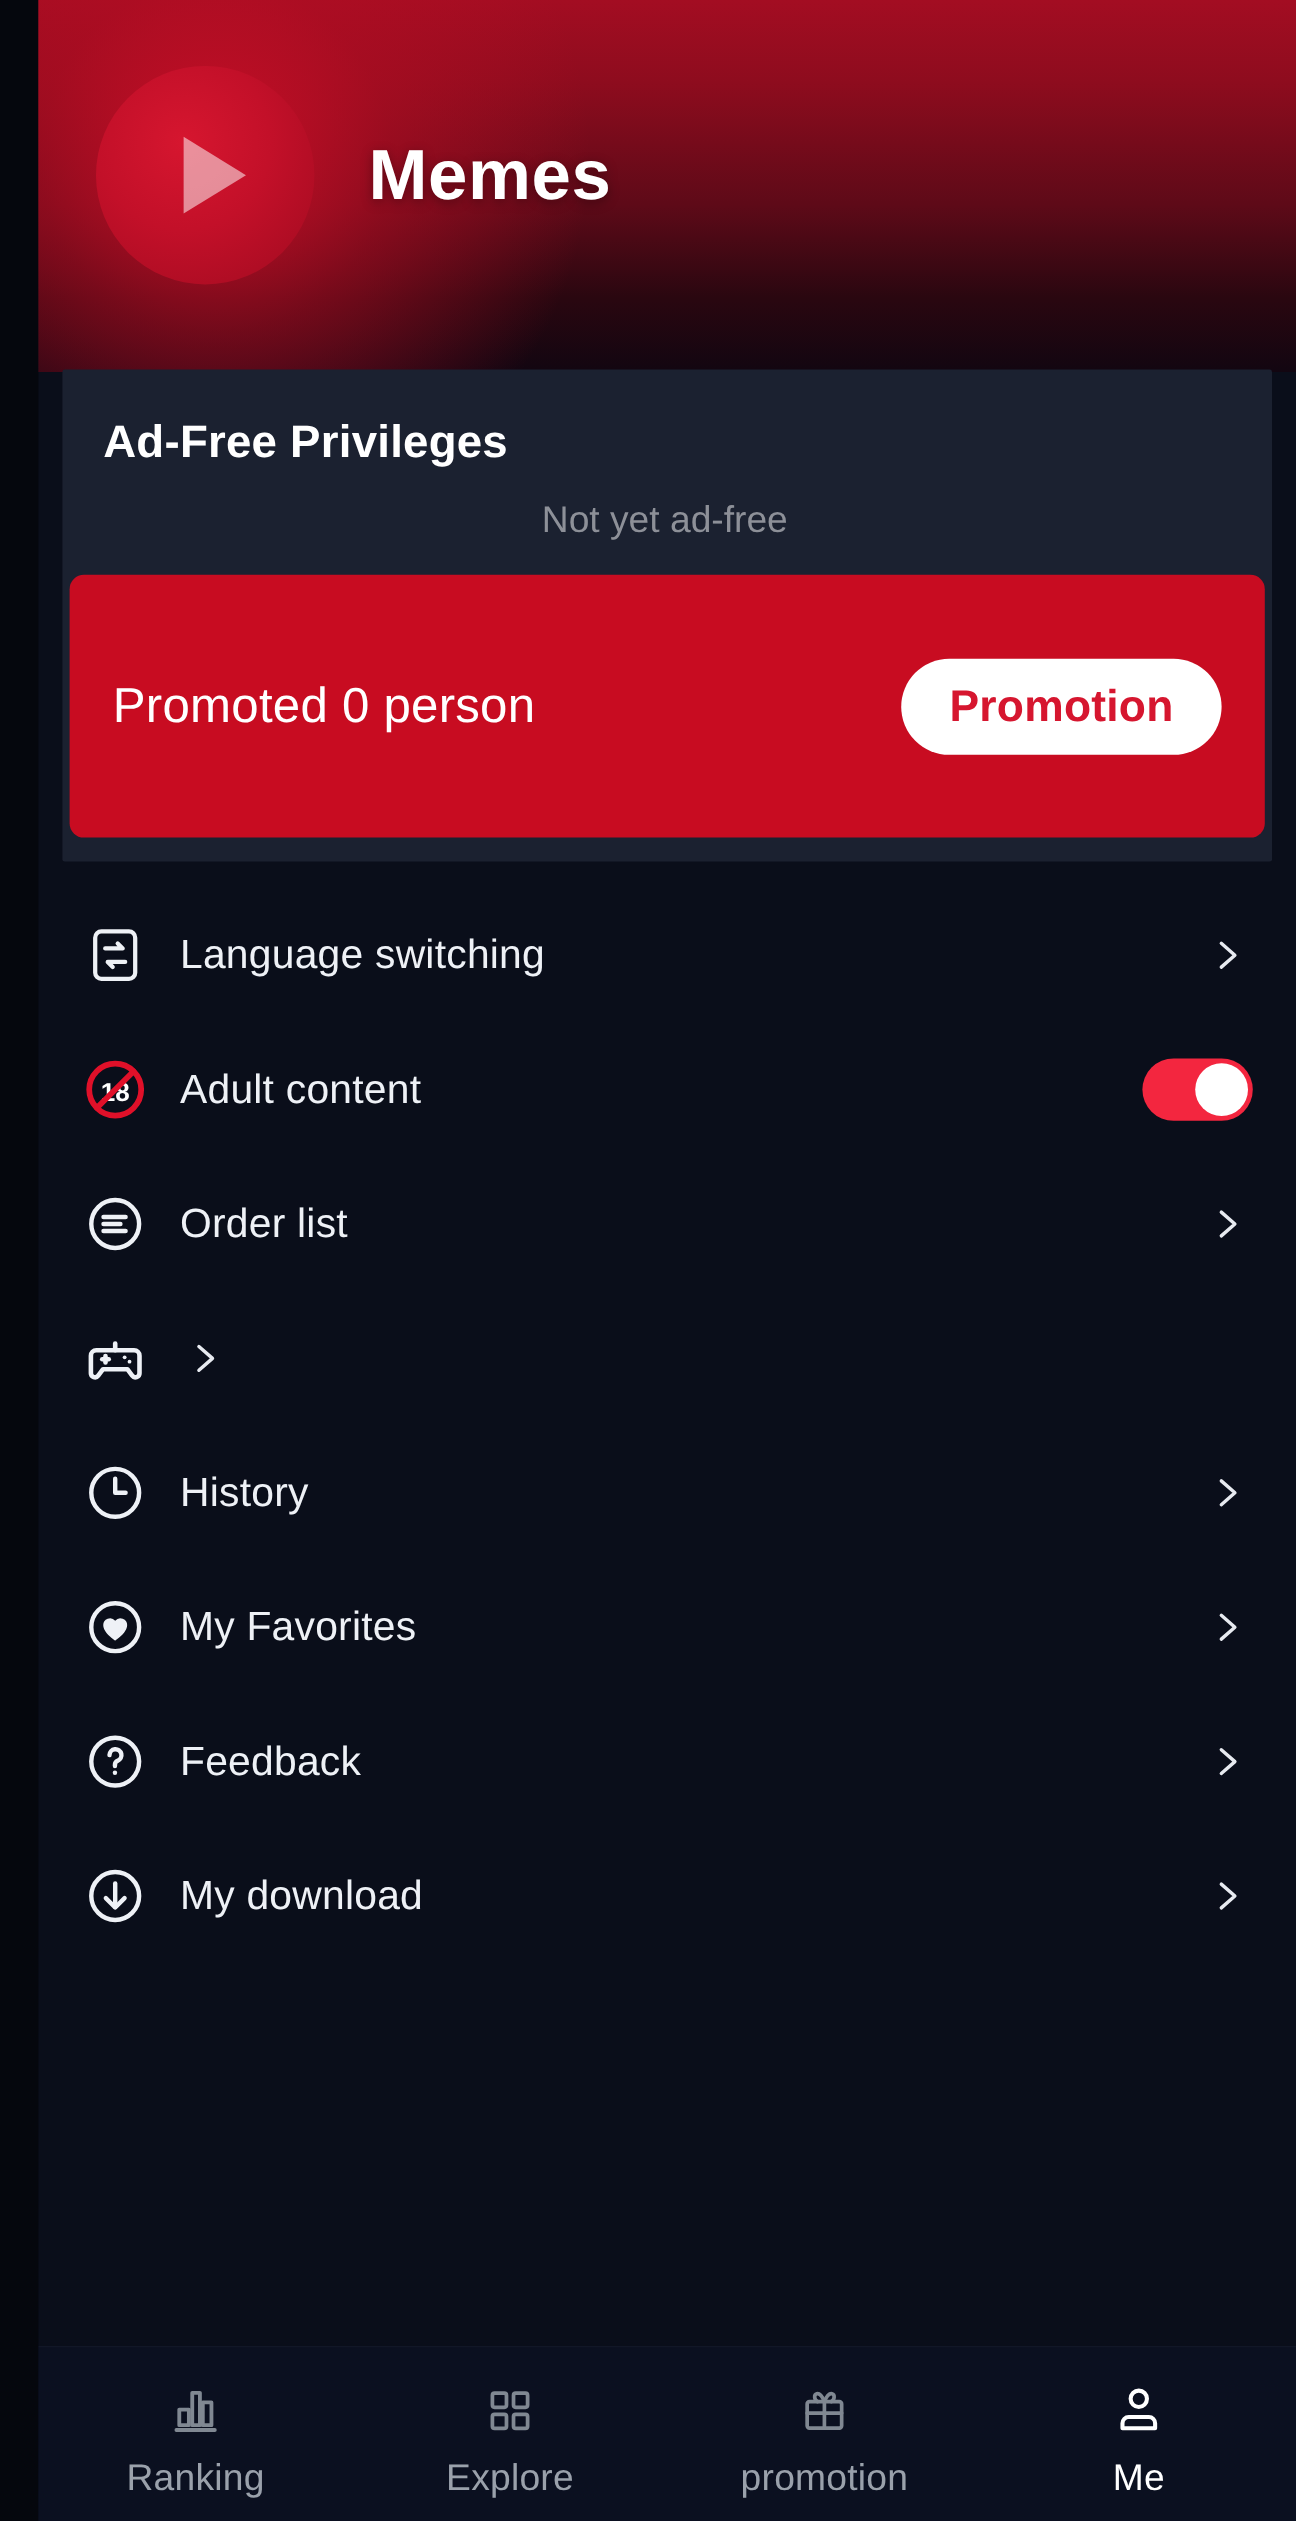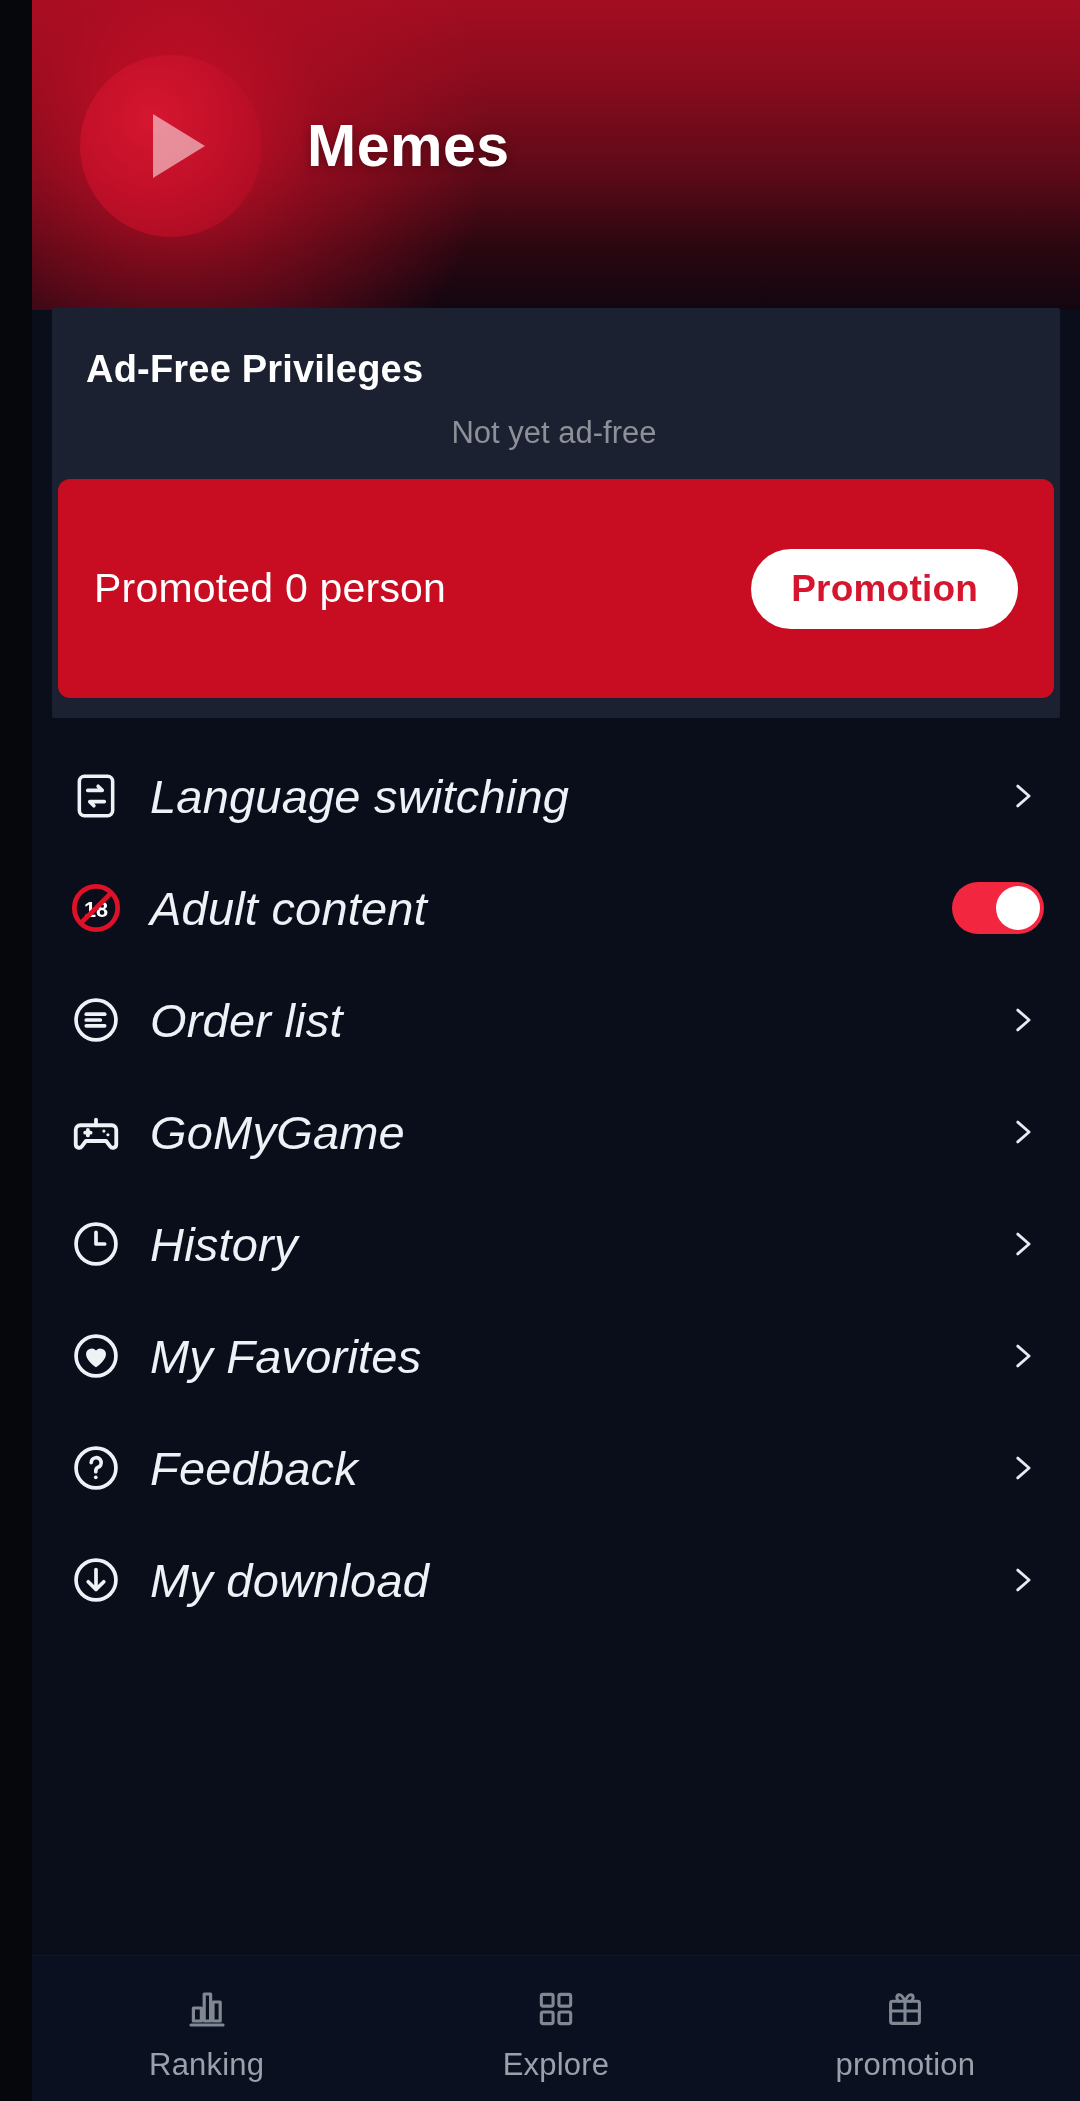--- a/index.html
+++ b/index.html
@@ -128,25 +128,24 @@
     cursor:pointer;
   }
   .menu-icon{
     width:64px; height:64px;
     flex:none;
     display:flex; align-items:center; justify-content:center;
     margin-right:22px;
   }
   .menu-icon svg{ display:block; }
   .menu-label{
-    font-size:47px;
+    font-size:34px;
     color:#eef1f6;
     flex:1;
     letter-spacing:0.2px;
-    font-style:italic;
   }
   .chevron{
     width:40px;height:40px;flex:none;
     display:flex;align-items:center;justify-content:center;
     margin-right:6px;
   }
 
   
   .toggle{
     width:92px; height:52px;
@@ -270,21 +269,20 @@
       <span class="menu-icon">
         <svg width="54" height="54" viewBox="0 0 24 24" fill="none" stroke="#eef1f6" stroke-width="1.7" stroke-linecap="round" stroke-linejoin="round">
           <path d="M5 9h14a2 2 0 0 1 2 2v6.5a1.5 1.5 0 0 1-2.7.9L16.5 16h-9l-1.8 2.4A1.5 1.5 0 0 1 3 17.5V11a2 2 0 0 1 2-2z"></path>
           <path d="M12 9V6.5"></path>
           <line x1="7.2" y1="12.3" x2="9.6" y2="12.3"></line>
           <line x1="8.4" y1="11.1" x2="8.4" y2="13.5"></line>
           <circle cx="15.5" cy="11.6" r="0.7" fill="#eef1f6" stroke="none"></circle>
           <circle cx="17.3" cy="13.2" r="0.7" fill="#eef1f6" stroke="none"></circle>
         </svg>
       </span>
-      <span class="menu-label">GoMyGame</span>
       <span class="chevron">
         <svg width="34" height="34" viewBox="0 0 24 24" fill="none" stroke="#e7eaf0" stroke-width="2" stroke-linecap="round" stroke-linejoin="round">
             <polyline points="9 5 17 12 9 19"></polyline>
           </svg>
       </span>
     </div>
 
     <div class="menu-item">
       <span class="menu-icon">
         <svg width="52" height="52" viewBox="0 0 24 24" fill="none" stroke="#eef1f6" stroke-width="1.7" stroke-linecap="round" stroke-linejoin="round">
@@ -382,16 +380,25 @@
           <rect x="4.5" y="8" width="15" height="11.5" rx="1"></rect>
           <line x1="12" y1="8" x2="12" y2="19.5"></line>
           <line x1="4.5" y1="13" x2="19.5" y2="13"></line>
           <path d="M12 8C11 5.6 9.9 4.3 8.7 4.6 7.4 4.9 7.4 7 9 8"></path>
           <path d="M12 8c1-2.4 2.1-3.7 3.3-3.4 1.3.3 1.3 2.4-.3 3.4"></path>
         </svg>
       </span>
       <span class="nav-label">promotion</span>
     </div>
 
+    <div class="nav-item active">
+      <span class="nav-icon">
+        <svg width="48" height="48" viewBox="0 0 24 24" fill="none" stroke="#ffffff" stroke-width="1.7" stroke-linecap="round" stroke-linejoin="round">
+          <circle cx="12" cy="7" r="3.4"></circle>
+          <path d="M5.2 19.3v-2.1a2.6 2.6 0 0 1 2.6-2.6h8.4a2.6 2.6 0 0 1 2.6 2.6v2.1z"></path>
+        </svg>
+      </span>
+      <span class="nav-label">Me</span>
+    </div>
 
   </div>
 
 </div>
 
 </body></html>

